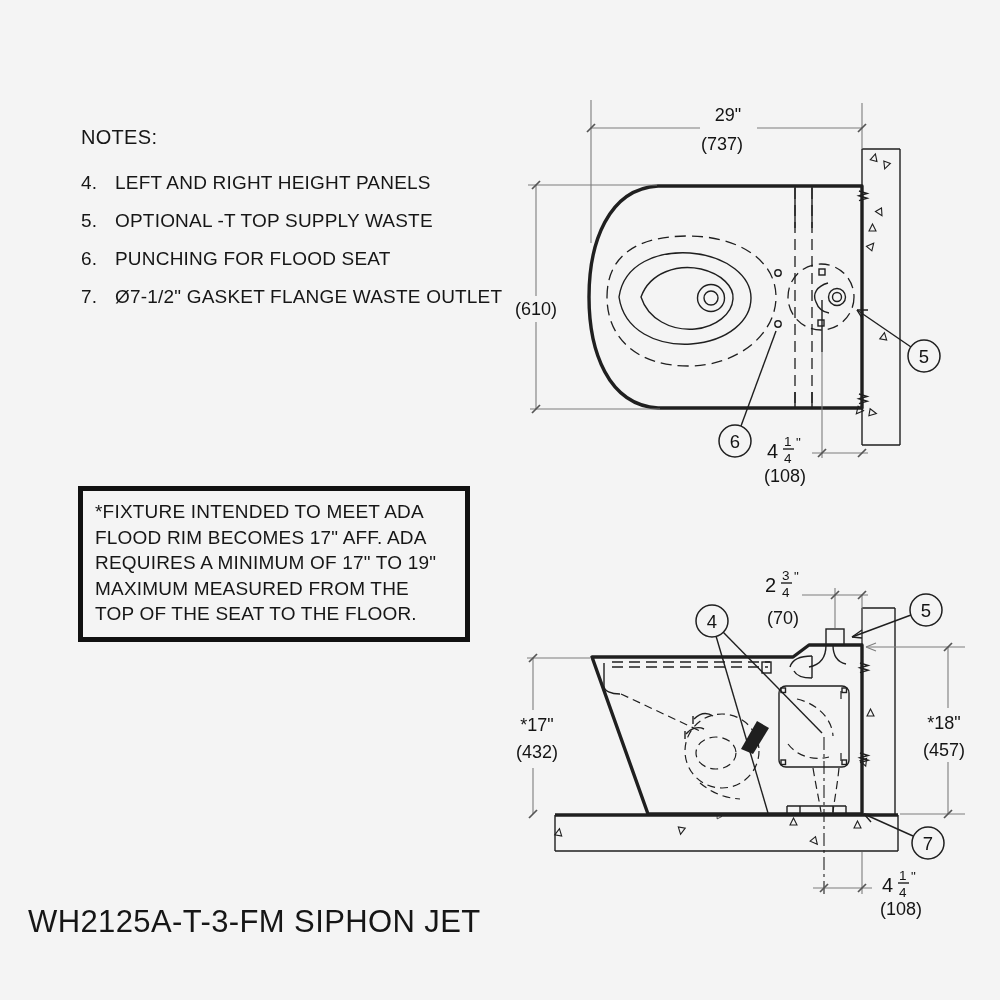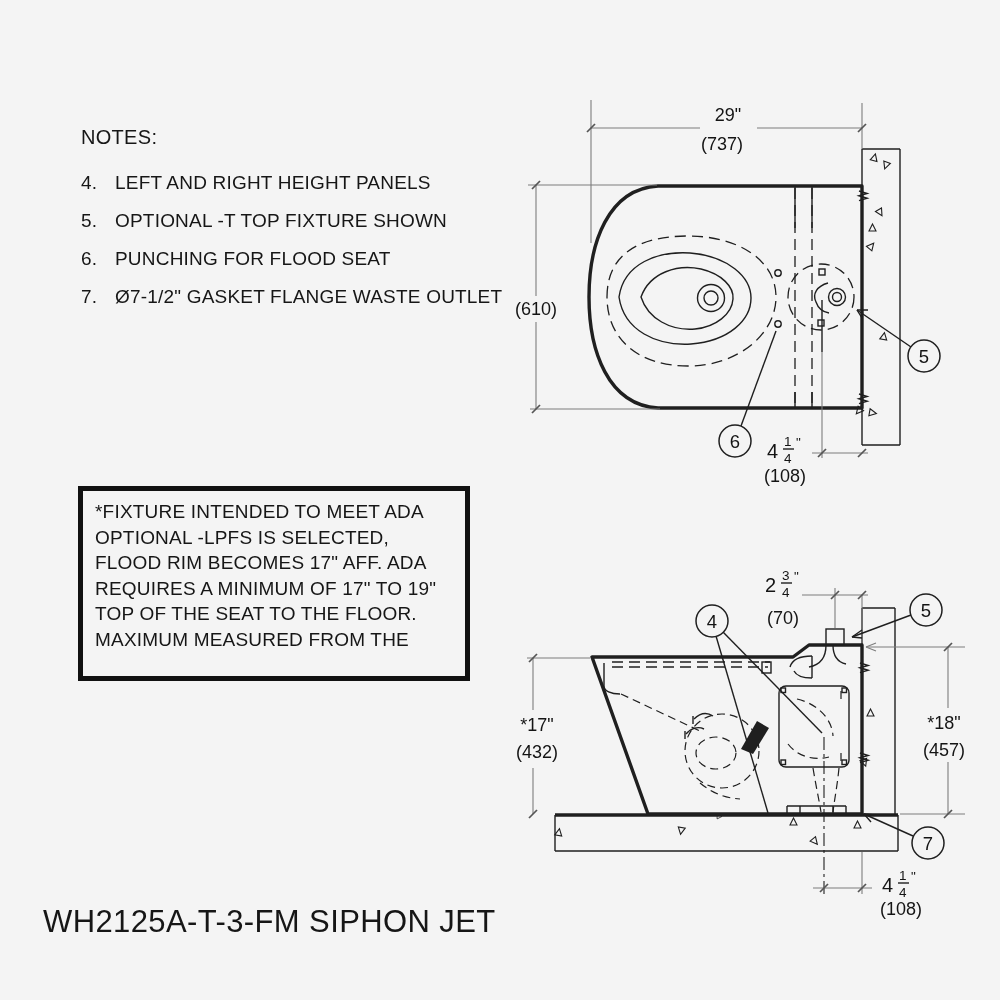--- a/index.html
+++ b/index.html
@@ -9,25 +9,25 @@
   }
   svg{position:absolute;left:0;top:0;}
   
   .notes{position:absolute;left:42px;top:126px;width:480px;margin-left:39px;}
   .notes-heading{font-size:20px;letter-spacing:.3px;margin-bottom:23px;}
   .note-item{display:flex;font-size:19px;letter-spacing:.2px;margin-bottom:16px;line-height:22px;}
   .note-num{width:34px;flex:0 0 34px;}
   
   .ada-box{
     position:absolute;left:78px;top:486px;width:392px;box-sizing:border-box;
-    border:5px solid #111;padding:8px 6px 24px 12px;background:#f4f4f4;
+    border:5px solid #111;padding:8px 6px 10px 12px;background:#f4f4f4;
   }
   .ada-line{font-size:19px;line-height:25.5px;letter-spacing:.2px;white-space:nowrap;}
   
-  .title{position:absolute;left:43px;top:904px;font-size:31px;letter-spacing:.4px;}
+  .title{position:absolute;left:28px;top:904px;font-size:31px;letter-spacing:.4px;}
   
   .ink{stroke:#1f1f1f;fill:none;stroke-width:1.4;}
   .bold{stroke:#1f1f1f;fill:none;stroke-width:3.4;stroke-linejoin:round;}
   .dash{stroke:#1f1f1f;fill:none;stroke-width:1.3;stroke-dasharray:11 6;}
   .dashsm{stroke:#1f1f1f;fill:none;stroke-width:1.2;stroke-dasharray:8 5;}
   .cl{stroke:#1f1f1f;fill:none;stroke-width:1.1;stroke-dasharray:13 4 3 4;}
   .dim{stroke:#7d7d7d;fill:none;stroke-width:1.1;}
   .tick{stroke:#555;fill:none;stroke-width:1.7;}
   .dimtxt{fill:#141414;font-size:18px;font-family:"Liberation Sans",sans-serif;}
   .frw{fill:#141414;font-size:20px;font-family:"Liberation Sans",sans-serif;}
@@ -295,36 +295,35 @@
 </svg>
 
 <div class="notes">
   <div class="notes-heading">NOTES:</div>
   <div class="note-item">
     <span class="note-num">4.</span>
     <span>LEFT AND RIGHT HEIGHT PANELS</span>
   </div>
   <div class="note-item">
     <span class="note-num">5.</span>
-    <span>OPTIONAL -T TOP FIXTURE SHOWN</span>
+    <span>OPTIONAL -T TOP SUPPLY WASTE</span>
   </div>
   <div class="note-item">
     <span class="note-num">6.</span>
     <span>PUNCHING FOR FLOOD SEAT</span>
   </div>
   <div class="note-item">
     <span class="note-num">7.</span>
     <span>Ø7-1/2" GASKET FLANGE WASTE OUTLET</span>
   </div>
 </div>
 
 <div class="ada-box">
   <div class="ada-line">*FIXTURE INTENDED TO MEET ADA</div>
-  <div class="ada-line">OPTIONAL -LPFS IS SELECTED,</div>
   <div class="ada-line">FLOOD RIM BECOMES 17" AFF. ADA</div>
   <div class="ada-line">REQUIRES A MINIMUM OF 17" TO 19"</div>
+  <div class="ada-line">MAXIMUM MEASURED FROM THE</div>
   <div class="ada-line">TOP OF THE SEAT TO THE FLOOR.</div>
-  <div class="ada-line">MAXIMUM MEASURED FROM THE</div>
 </div>
 
 <div class="title">WH2125A-T-3-FM SIPHON JET</div>
 
 </div>
 
 </body></html>

